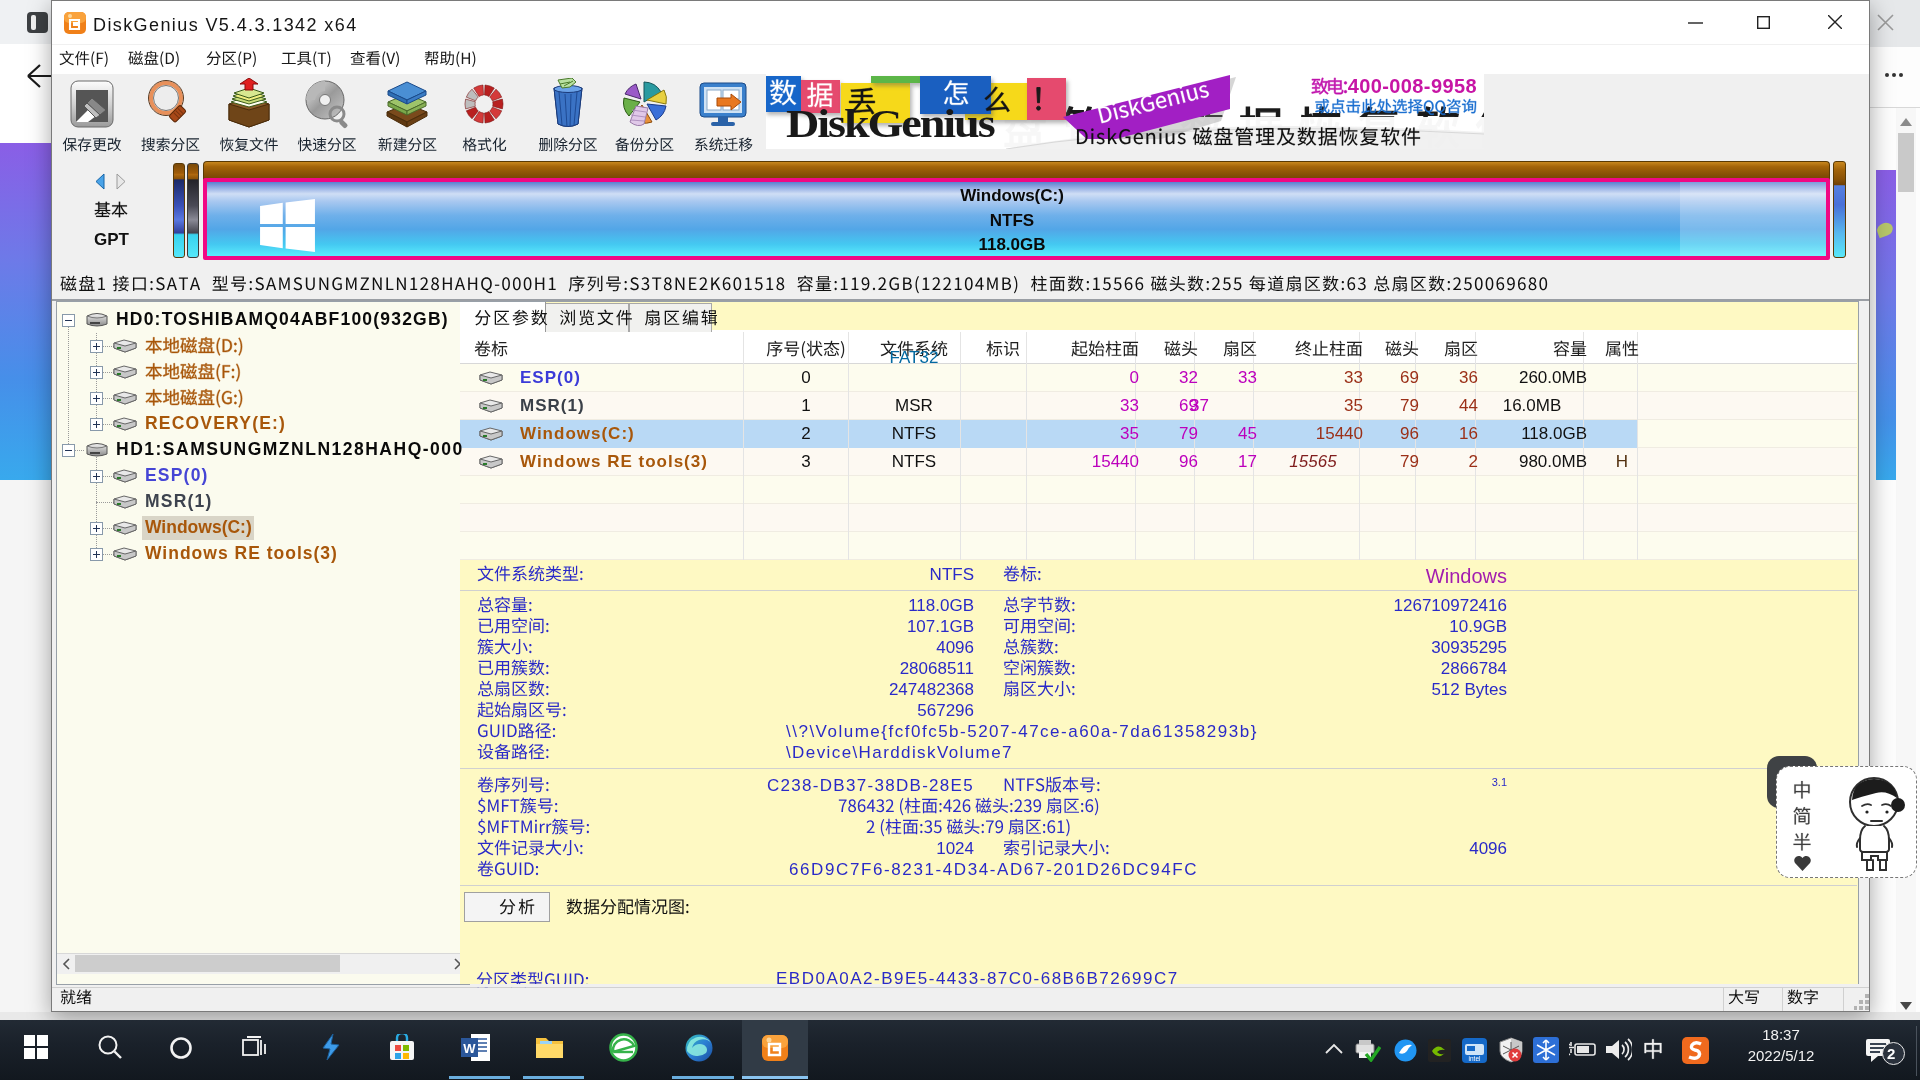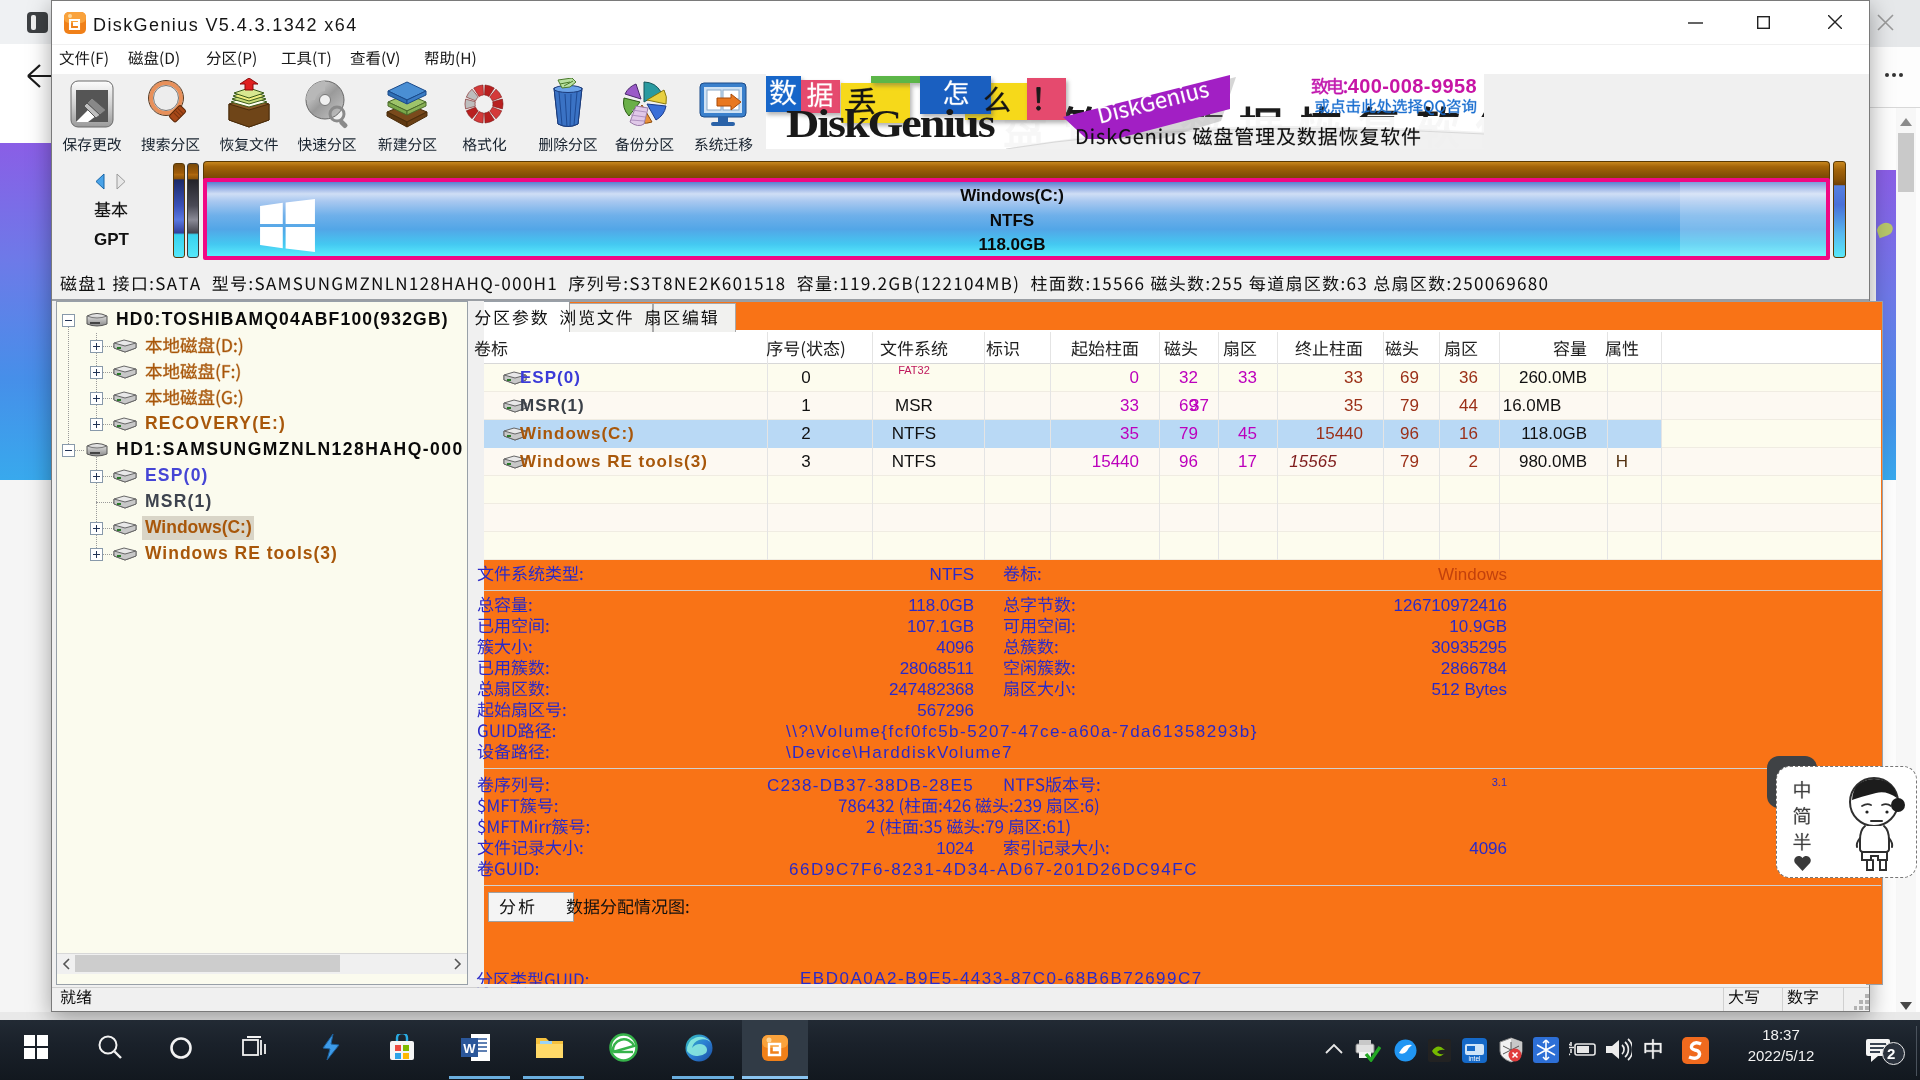--- a/index.html
+++ b/index.html
@@ -545,21 +545,21 @@
       <div class="a" style="left:0;top:651px;width:410px;height:21px;background:#f0f0f0;border-top:1px solid #d8d8d8"></div>
       <svg class="a" style="left:4px;top:655px" width="12" height="14" viewBox="0 0 12 14">
         <path d="M8 2 L3 7 L8 12" stroke="#555" fill="none" stroke-width="1.6"></path>
       </svg>
       <svg class="a" style="left:394px;top:655px" width="12" height="14" viewBox="0 0 12 14">
         <path d="M4 2 L9 7 L4 12" stroke="#555" fill="none" stroke-width="1.6"></path>
       </svg>
       <div class="a" style="left:18px;top:653px;width:265px;height:17px;background:#cdcdcd"></div>
  </div>
 
- <div class="a" style="left:432px;top:300px;width:1399px;height:684px;background:#f97316;border:1px solid #98a0a8;border-left:none;overflow:hidden">
+ <div class="a" style="left:408px;top:300px;width:1399px;height:684px;background:#fef9c3;border:1px solid #98a0a8;border-left:none;overflow:hidden">
    <div class="a" style="left:-1px;top:28px;width:1398px;height:2px;background:#fff"></div>
       <div class="a" style="left:85px;top:1px;width:84px;height:29px;background:#f1f1ef;border:1px solid #a8a8a8;border-bottom:none"></div>
       <div class="a" style="left:169px;top:1px;width:83px;height:29px;background:#f1f1ef;border:1px solid #a8a8a8;border-bottom:none"></div>
       <div class="a" style="left:-1px;top:-2px;width:87px;height:32px;background:#fff;border:1px solid #989898;border-bottom:none"></div>
       <div class="a" style="left:0;top:30px;width:1397px;height:32px;background:#fff;border-bottom:1px solid #d8d8d8"></div>
       <div class="a" style="left:0;top:62px;width:1397px;height:28px;background:#fdfcee;border-bottom:1px solid #f0ece2"></div>
       <div class="a" style="left:0;top:90px;width:1397px;height:28px;background:#fdf9f2;border-bottom:1px solid #f0ece2"></div>
       <div class="a" style="left:0;top:118px;width:1397px;height:28px;background:#fdfcee;border-bottom:1px solid #f0ece2"></div>
       <div class="a" style="left:0;top:146px;width:1397px;height:28px;background:#fdf9f2;border-bottom:1px solid #f0ece2"></div>
       <div class="a" style="left:0;top:174px;width:1397px;height:28px;background:#fdfcee;border-bottom:1px solid #f0ece2"></div>
@@ -1432,21 +1432,21 @@
 <div class="t" style="left:145px;top:413px;font-size:17.5px;color:#a8570a;font-weight:bold;letter-spacing:1.2px;text-align:right;">RECOVERY(E:)</div>
 <div class="t" style="left:145px;top:465px;font-size:17.5px;color:#4545d5;font-weight:bold;letter-spacing:1.2px;">ESP(0)</div>
 <div class="t" style="left:145px;top:491px;font-size:17.5px;color:#3d434e;font-weight:bold;letter-spacing:1.2px;">MSR(1)</div>
 <div class="t" style="left:145px;top:517px;font-size:17.5px;color:#a8570a;font-weight:bold;">Windows(C:)</div>
 <div class="t" style="left:145px;top:543px;font-size:17.5px;color:#a8570a;font-weight:bold;letter-spacing:1.0px;">Windows RE tools(3)</div>
 <div class="t" style="left:520px;top:368px;font-size:17px;color:#3b3bd8;font-weight:bold;letter-spacing:1.0px;">ESP(0)</div>
 <div class="t" style="left:520px;top:396px;font-size:17px;color:#3a4048;font-weight:bold;letter-spacing:1.0px;">MSR(1)</div>
 <div class="t" style="left:520px;top:424px;font-size:17px;color:#a8570a;font-weight:bold;letter-spacing:1.0px;">Windows(C:)</div>
 <div class="t" style="left:520px;top:452px;font-size:17px;color:#a8570a;font-weight:bold;letter-spacing:1.0px;">Windows RE tools(3)</div>
 <div class="t" style="left:776.0px;top:368px;font-size:17px;color:#111;width:60px;text-align:center;">0</div>
-<div class="t" style="left:864.0px;top:364px;font-size:11px;color:#be185d;width:100px;text-align:center;">FAT32</div>
+<div class="t" style="left:864.0px;top:348px;font-size:17px;color:#0369a1;width:100px;text-align:center;">FAT32</div>
 <div class="t" style="left:1039px;top:368px;font-size:17px;color:#bc00bc;width:100px;text-align:right;">0</div>
 <div class="t" style="left:1143px;top:368px;font-size:17px;color:#bc00bc;width:55px;text-align:right;">32</div>
 <div class="t" style="left:1202px;top:368px;font-size:17px;color:#bc00bc;width:55px;text-align:right;">33</div>
 <div class="t" style="left:1263px;top:368px;font-size:17px;color:#9b3018;width:100px;text-align:right;">33</div>
 <div class="t" style="left:1364px;top:368px;font-size:17px;color:#9b3018;width:55px;text-align:right;">69</div>
 <div class="t" style="left:1423px;top:368px;font-size:17px;color:#9b3018;width:55px;text-align:right;">36</div>
 <div class="t" style="left:1477px;top:368px;font-size:17px;color:#111;width:110px;text-align:right;">260.0MB</div>
 <div class="t" style="left:776.0px;top:396px;font-size:17px;color:#111;width:60px;text-align:center;">1</div>
 <div class="t" style="left:864.0px;top:396px;font-size:17px;color:#111;width:100px;text-align:center;">MSR</div>
 <div class="t" style="left:1039px;top:396px;font-size:17px;color:#bc00bc;width:100px;text-align:right;">33</div>
@@ -1480,21 +1480,21 @@
 <div class="t" style="left:714px;top:617px;font-size:17px;color:#2a2ac8;width:260px;text-align:right;">107.1GB</div>
 <div class="t" style="left:714px;top:638px;font-size:17px;color:#2a2ac8;width:260px;text-align:right;">4096</div>
 <div class="t" style="left:714px;top:659px;font-size:17px;color:#2a2ac8;width:260px;text-align:right;">28068511</div>
 <div class="t" style="left:714px;top:680px;font-size:17px;color:#2a2ac8;width:260px;text-align:right;">247482368</div>
 <div class="t" style="left:714px;top:701px;font-size:17px;color:#2a2ac8;width:260px;text-align:right;">567296</div>
 <div class="t" style="left:714px;top:839px;font-size:17px;color:#2a2ac8;width:260px;text-align:right;">1024</div>
 <div class="t" style="left:786px;top:722px;font-size:17px;color:#2a2ac8;letter-spacing:1.5px;">\\?\Volume{fcf0fc5b-5207-47ce-a60a-7da61358293b}</div>
 <div class="t" style="left:786px;top:743px;font-size:17px;color:#2a2ac8;letter-spacing:1.4px;">\Device\HarddiskVolume7</div>
 <div class="t" style="left:789px;top:860px;font-size:17px;color:#2a2ac8;letter-spacing:1.6px;">66D9C7F6-8231-4D34-AD67-201D26DC94FC</div>
 <div class="t" style="left:734px;top:776px;font-size:17px;color:#2a2ac8;letter-spacing:1.3px;width:240px;text-align:right;">C238-DB37-38DB-28E5</div>
-<div class="t" style="left:1247px;top:565px;font-size:17px;color:#c2410c;width:260px;text-align:right;">Windows</div>
+<div class="t" style="left:1247px;top:565px;font-size:20px;color:#a21caf;width:260px;text-align:right;">Windows</div>
 <div class="t" style="left:1247px;top:596px;font-size:17px;color:#2a2ac8;width:260px;text-align:right;">126710972416</div>
 <div class="t" style="left:1247px;top:617px;font-size:17px;color:#2a2ac8;width:260px;text-align:right;">10.9GB</div>
 <div class="t" style="left:1247px;top:638px;font-size:17px;color:#2a2ac8;width:260px;text-align:right;">30935295</div>
 <div class="t" style="left:1247px;top:659px;font-size:17px;color:#2a2ac8;width:260px;text-align:right;">2866784</div>
 <div class="t" style="left:1247px;top:680px;font-size:17px;color:#2a2ac8;width:260px;text-align:right;">512 Bytes</div>
 <div class="t" style="left:1247px;top:776px;font-size:11px;color:#2a2ac8;width:260px;text-align:right;">3.1</div>
 <div class="t" style="left:1247px;top:839px;font-size:17px;color:#2a2ac8;width:260px;text-align:right;">4096</div>
 <div class="t" style="left:1741.0px;top:1026px;font-size:15px;color:#f2f2f2;width:80px;text-align:center;">18:37</div>
 <div class="t" style="left:1731.0px;top:1047px;font-size:15px;color:#f2f2f2;width:100px;text-align:center;">2022/5/12</div>
 <svg class="a" style="left:1793px;top:855px" width="19" height="17" viewBox="0 0 19 17">

